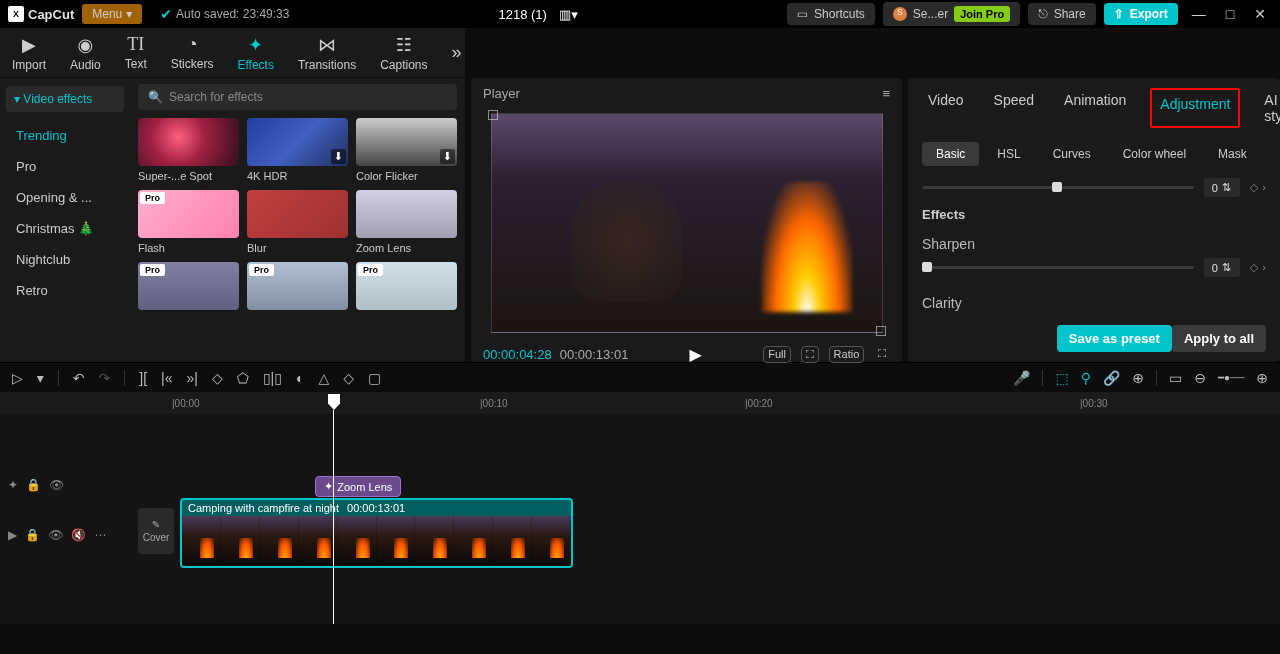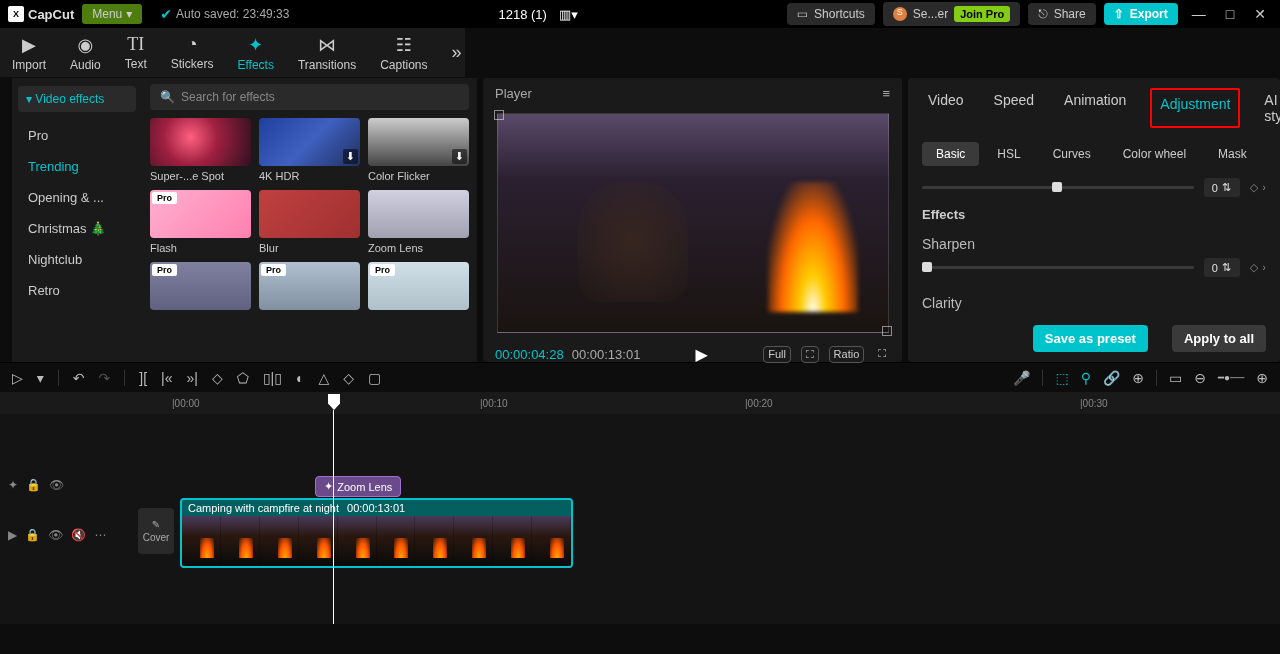--- a/index.html
+++ b/index.html
@@ -2,39 +2,39 @@
 <html><head>
 <meta charset="utf-8">
 <style>
 * { margin: 0; padding: 0; box-sizing: border-box; font-family: -apple-system, BlinkMacSystemFont, "Segoe UI", Arial, sans-serif; }
 body { background: #0d0d0d; color: #e0e0e0; width: 1280px; height: 654px; overflow: hidden; font-size: 12px; }
 
 
 .topbar { height: 28px; background: #000; display: flex; align-items: center; padding: 0 8px; gap: 8px; }
 .logo { display: flex; align-items: center; gap: 4px; font-weight: 600; font-size: 13px; }
 .logo-box { width: 16px; height: 16px; background: #fff; color: #000; display: flex; align-items: center; justify-content: center; font-size: 9px; font-weight: bold; border-radius: 2px; }
-.menu-btn { background: #4d7c0f; border: none; color: #ccc; padding: 3px 10px; border-radius: 3px; cursor: pointer; display: flex; align-items: center; gap: 4px; font-size: 12px; }
+.menu-btn { background: #a16207; border: none; color: #ccc; padding: 3px 10px; border-radius: 3px; cursor: pointer; display: flex; align-items: center; gap: 4px; font-size: 12px; }
 .autosave { color: #aaa; display: flex; align-items: center; gap: 4px; margin-left: 10px; font-size: 12px; }
 .autosave-icon { color: #00c4cc; font-size: 14px; }
 .top-center { margin: 0 auto; color: #fff; font-size: 13px; display: flex; align-items: center; gap: 12px; }
 .top-right { display: flex; align-items: center; gap: 8px; }
 .top-btn { background: #2a2a2a; border: none; color: #ccc; padding: 4px 10px; border-radius: 4px; cursor: pointer; display: flex; align-items: center; gap: 6px; font-size: 12px; }
 .join-pro { background: #84cc16; color: #000; padding: 2px 6px; border-radius: 3px; font-size: 11px; font-weight: 600; }
 .export-btn { background: #00c4cc; color: #fff; font-weight: 600; }
 .window-ctrl { color: #ccc; padding: 0 6px; cursor: pointer; font-size: 14px; }
 
 
 .media-tabs { height: 50px; background: #1a1a1a; display: flex; align-items: center; padding: 0 12px; gap: 24px; border-bottom: 1px solid #0d0d0d; }
 .media-tab { display: flex; flex-direction: column; align-items: center; color: #ccc; cursor: pointer; font-size: 12px; gap: 2px; }
 .media-tab.active { color: #00c4cc; }
 .media-tab-icon { font-size: 18px; }
 .more-tabs { color: #ccc; font-size: 18px; margin-left: auto; cursor: pointer; }
 
 
-.main { display: flex; height: 284px; padding-left: 12px; }
+.main { display: flex; height: 284px; }
 .left-panel { width: 465px; background: #1a1a1a; display: flex; }
 .categories { width: 130px; padding: 8px 6px; }
 .cat-header { background: #2a2a2a; color: #00c4cc; padding: 6px 8px; border-radius: 4px; font-size: 12px; margin-bottom: 8px; cursor: pointer; }
 .cat-item { color: #ccc; padding: 8px 10px; cursor: pointer; font-size: 13px; }
 .cat-item.active { color: #00c4cc; }
 .effects-grid { flex: 1; padding: 6px 8px; overflow-y: auto; }
 .search-box { background: #2a2a2a; border-radius: 4px; padding: 6px 10px; color: #888; margin-bottom: 8px; display: flex; align-items: center; gap: 6px; font-size: 12px; }
 .grid { display: grid; grid-template-columns: repeat(3, 1fr); gap: 8px; }
 .grid-item { cursor: pointer; }
 .thumb { width: 100%; height: 48px; background: #333; border-radius: 4px; position: relative; overflow: hidden; }
@@ -71,21 +71,21 @@
 .subtab.active { background: #3a3a3a; color: #fff; }
 .inspector-body { flex: 1; padding: 0 14px; overflow-y: auto; }
 .section-title { color: #ccc; font-size: 13px; font-weight: 600; margin: 10px 0 14px; }
 .slider-row { margin-bottom: 18px; }
 .slider-label { color: #bbb; font-size: 14px; margin-bottom: 6px; }
 .slider-controls { display: flex; align-items: center; gap: 10px; }
 .slider-track { flex: 1; height: 3px; background: #3a3a3a; position: relative; border-radius: 2px; }
 .slider-thumb { position: absolute; left: 0; top: -4px; width: 10px; height: 10px; background: #ddd; border-radius: 2px; }
 .slider-value { background: #2a2a2a; padding: 3px 8px; border-radius: 3px; font-size: 11px; min-width: 36px; text-align: center; display: flex; align-items: center; gap: 4px; }
 .slider-icons { display: flex; gap: 4px; color: #888; font-size: 11px; }
-.inspector-footer { padding: 10px 14px; display: flex; justify-content: flex-end; gap: 24px; }
+.inspector-footer { padding: 10px 14px; display: flex; justify-content: flex-end; gap: 0; }
 .preset-btn { background: #00c4cc; color: #fff; border: none; padding: 6px 12px; border-radius: 4px; font-size: 13px; font-weight: 600; cursor: pointer; }
 .apply-btn { background: #3a3a3a; color: #fff; border: none; padding: 6px 12px; border-radius: 4px; font-size: 13px; font-weight: 600; cursor: pointer; }
 
 
 .timeline-toolbar { height: 30px; background: #0d0d0d; border-top: 1px solid #000; display: flex; align-items: center; padding: 0 12px; gap: 14px; color: #bbb; }
 .tl-tool { cursor: pointer; font-size: 14px; }
 .tl-tool.teal { color: #00c4cc; }
 .tl-sep { width: 1px; height: 16px; background: #333; }
 .tl-right { margin-left: auto; display: flex; gap: 12px; align-items: center; }
 
@@ -195,22 +195,22 @@
     </div>
   </div>
   <div style="flex:1;"></div>
 </div>
 
 <div class="main">
 
   <div class="left-panel">
     <div class="categories">
       <div class="cat-header">▾ <span>Video effects</span></div>
+      <div class="cat-item active">Trending</div>
       <div class="cat-item">Pro</div>
-      <div class="cat-item active">Trending</div>
       <div class="cat-item">Opening &amp; ...</div>
       <div class="cat-item">Christmas 🎄</div>
       <div class="cat-item">Nightclub</div>
       <div class="cat-item">Retro</div>
     </div>
     <div class="effects-grid">
       <div class="search-box">
         <span>🔍</span>
         <span textcontent="Search for effects">Search for effects</span>
       </div>

